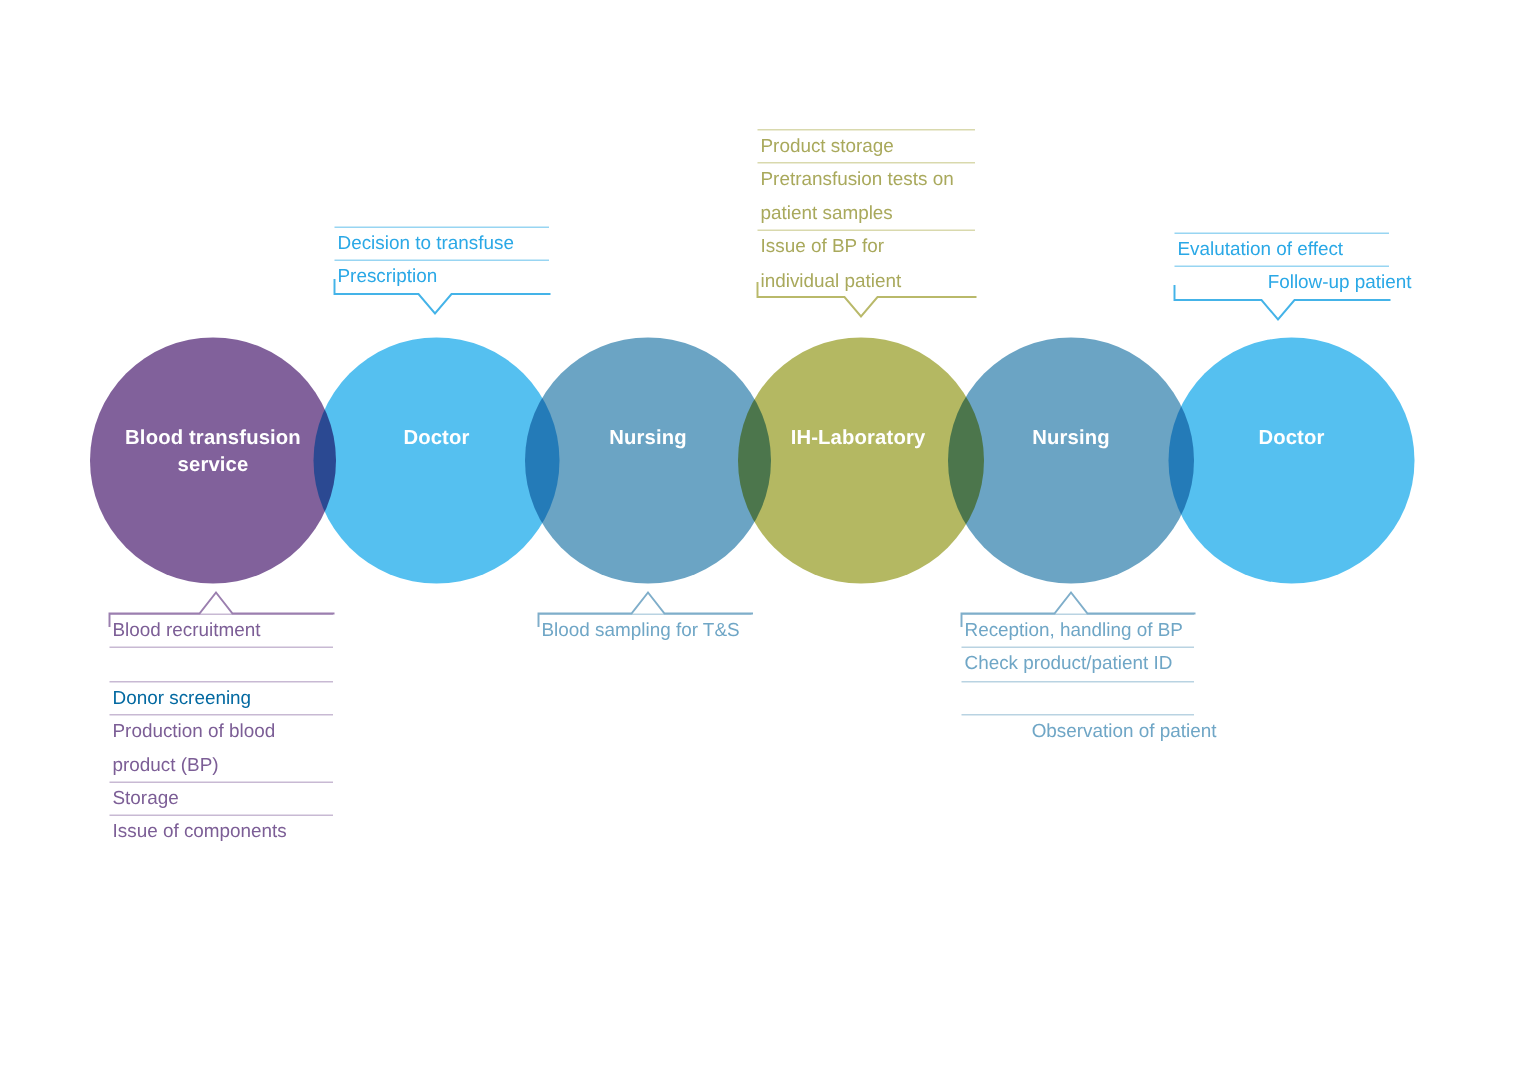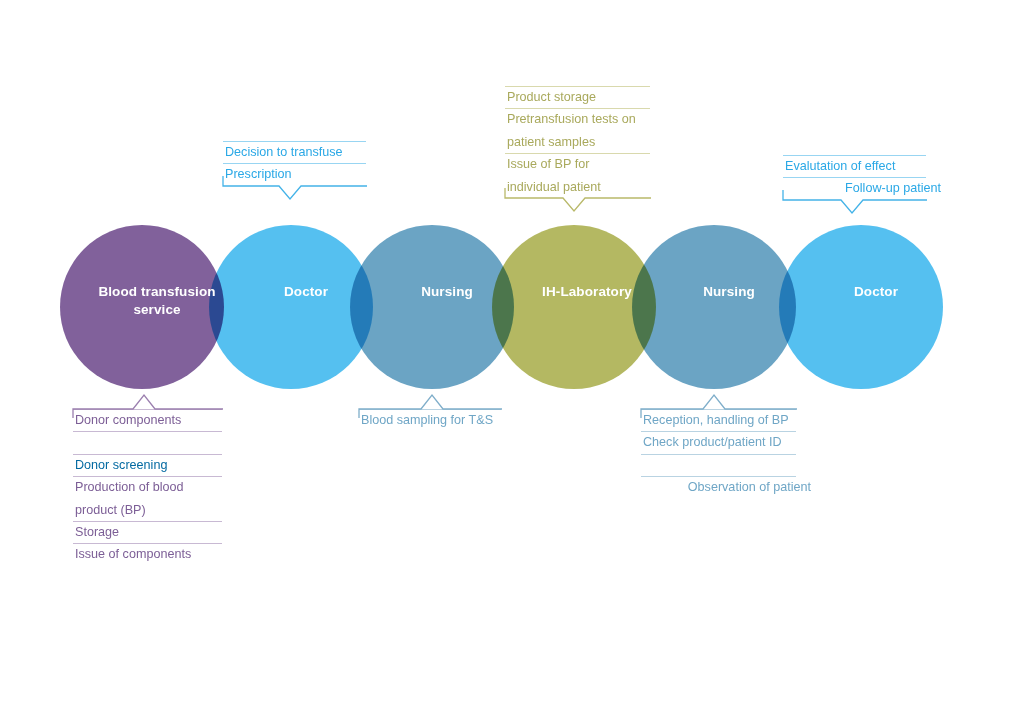--- a/index.html
+++ b/index.html
@@ -29,21 +29,20 @@
   .circle-label {
     position: absolute;
     color: #ffffff;
     font-size: 13.5px;
     font-weight: bold;
     text-align: center;
     line-height: 1.32;
     letter-spacing: 0.1px;
     pointer-events: none;
     white-space: pre-line;
-    padding-left: 15px;
   }
 
   
   .callout {
     position: absolute;
   }
   .callout .rows {
     position: relative;
   }
   .row {
@@ -90,37 +89,37 @@
       <div class="circle-label" style="left: 350px; top: 283px; width: 164px;">Nursing</div>
       <div class="circle-label" style="left: 490px; top: 283px; width: 164px;">IH-Laboratory</div>
       <div class="circle-label" style="left: 632px; top: 283px; width: 164px;">Nursing</div>
       <div class="circle-label" style="left: 779px; top: 283px; width: 164px;">Doctor</div>
     </div>
 
   <div id="callouts">
       <div class="callout" style="left: 62px; top: 409px; width: 162px; color: rgb(155, 127, 175);">
         <div class="rows" style="height: 156.8px;">
           <div class="rule" style="top: 0px; width: 149px;"></div>
-          <div class="row" style="position: absolute; top: 0px; left: 0px; width: 162px; color: rgb(124, 94, 150);">Donor components</div>
+          <div class="row" style="position: absolute; top: 0px; left: 0px; width: 162px; color: rgb(124, 94, 150);">Blood recruitment</div>
           <div class="rule" style="top: 22.4px; width: 149px;"></div>
           <div class="rule" style="top: 44.8px; width: 149px;"></div>
           <div class="row" style="position: absolute; top: 44.8px; left: 0px; width: 162px; color: #0369a1;">Donor screening</div>
           <div class="rule" style="top: 67.2px; width: 149px;"></div>
           <div class="row" style="position: absolute; top: 67.2px; left: 0px; width: 162px; color: rgb(124, 94, 150);">Production of blood
 product (BP)</div>
           <div class="rule" style="top: 112px; width: 149px;"></div>
           <div class="row" style="position: absolute; top: 112px; left: 0px; width: 162px; color: rgb(124, 94, 150);">Storage</div>
           <div class="rule" style="top: 134.4px; width: 149px;"></div>
           <div class="row" style="position: absolute; top: 134.4px; left: 0px; width: 162px; color: rgb(124, 94, 150);">Issue of components</div>
         </div>
         <svg class="pointer-svg" width="162" height="16" viewBox="0 0 162 16" style="top: -15px; overflow: visible;">
           <path d="M 11 24 L 11 15 L 71 15 L 82 1 L 93 15 L 161 15" fill="none" stroke="#9B7FAF" stroke-width="1.3"></path>
         </svg>
       </div>
-      <div class="callout" style="left: 212px; top: 141px; width: 156px; color: rgb(68, 179, 232);">
+      <div class="callout" style="left: 212px; top: 151px; width: 156px; color: rgb(68, 179, 232);">
         <div class="rows" style="height: 44.8px;">
           <div class="rule" style="top: 0px; width: 143px;"></div>
           <div class="row" style="position: absolute; top: 0px; left: 0px; width: 156px; color: rgb(42, 168, 230);">Decision to transfuse</div>
           <div class="rule" style="top: 22.4px; width: 143px;"></div>
           <div class="row" style="position: absolute; top: 22.4px; left: 0px; width: 156px; color: rgb(42, 168, 230);">Prescription</div>
         </div>
         <svg class="pointer-svg" width="156" height="16" viewBox="0 0 156 16" style="top: 43.8px; overflow: visible;">
           <path d="M 11 -9 L 11 1 L 67 1 L 78 14 L 89 1 L 155 1" fill="none" stroke="#44B3E8" stroke-width="1.3"></path>
         </svg>
       </div>

